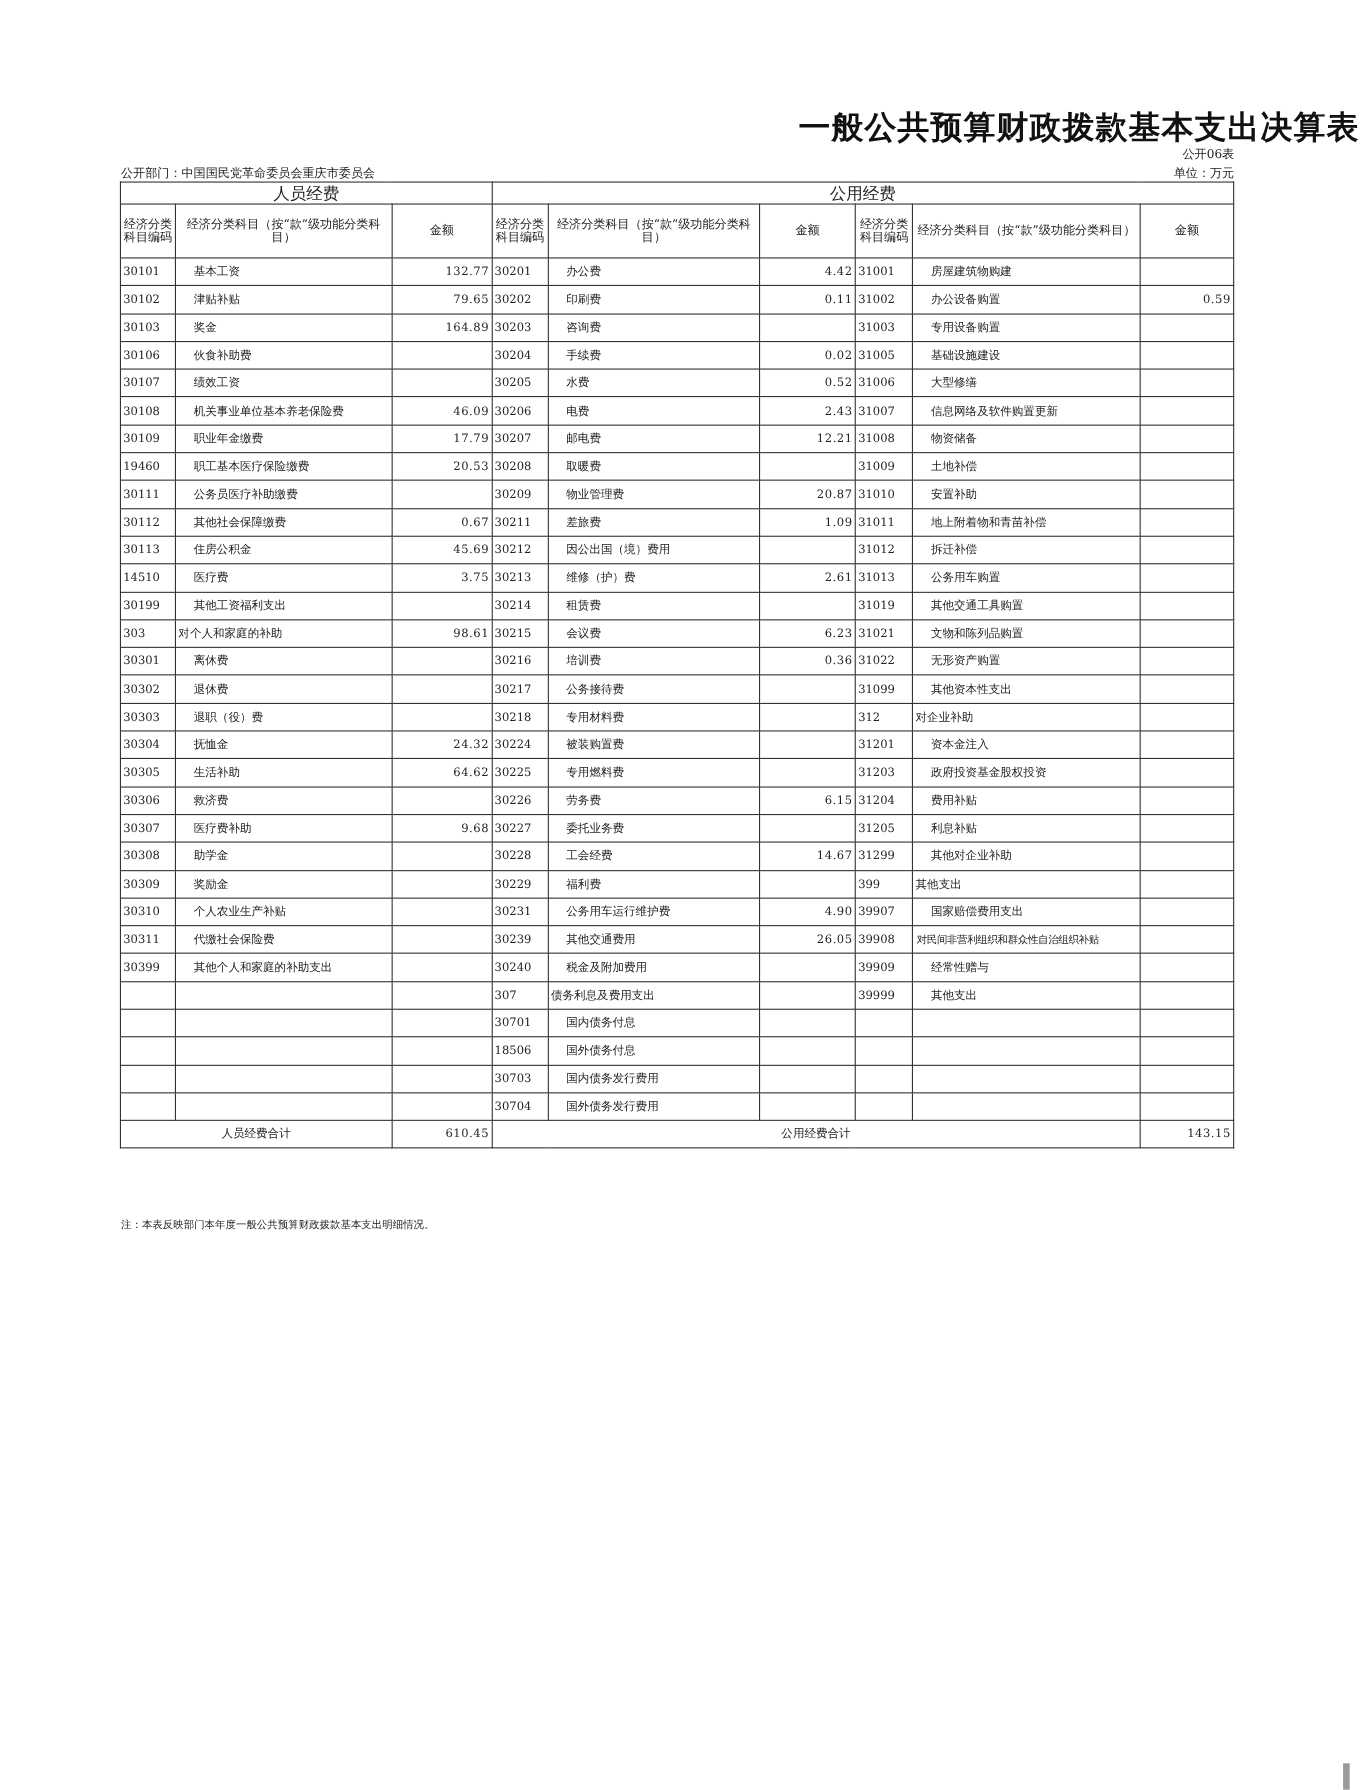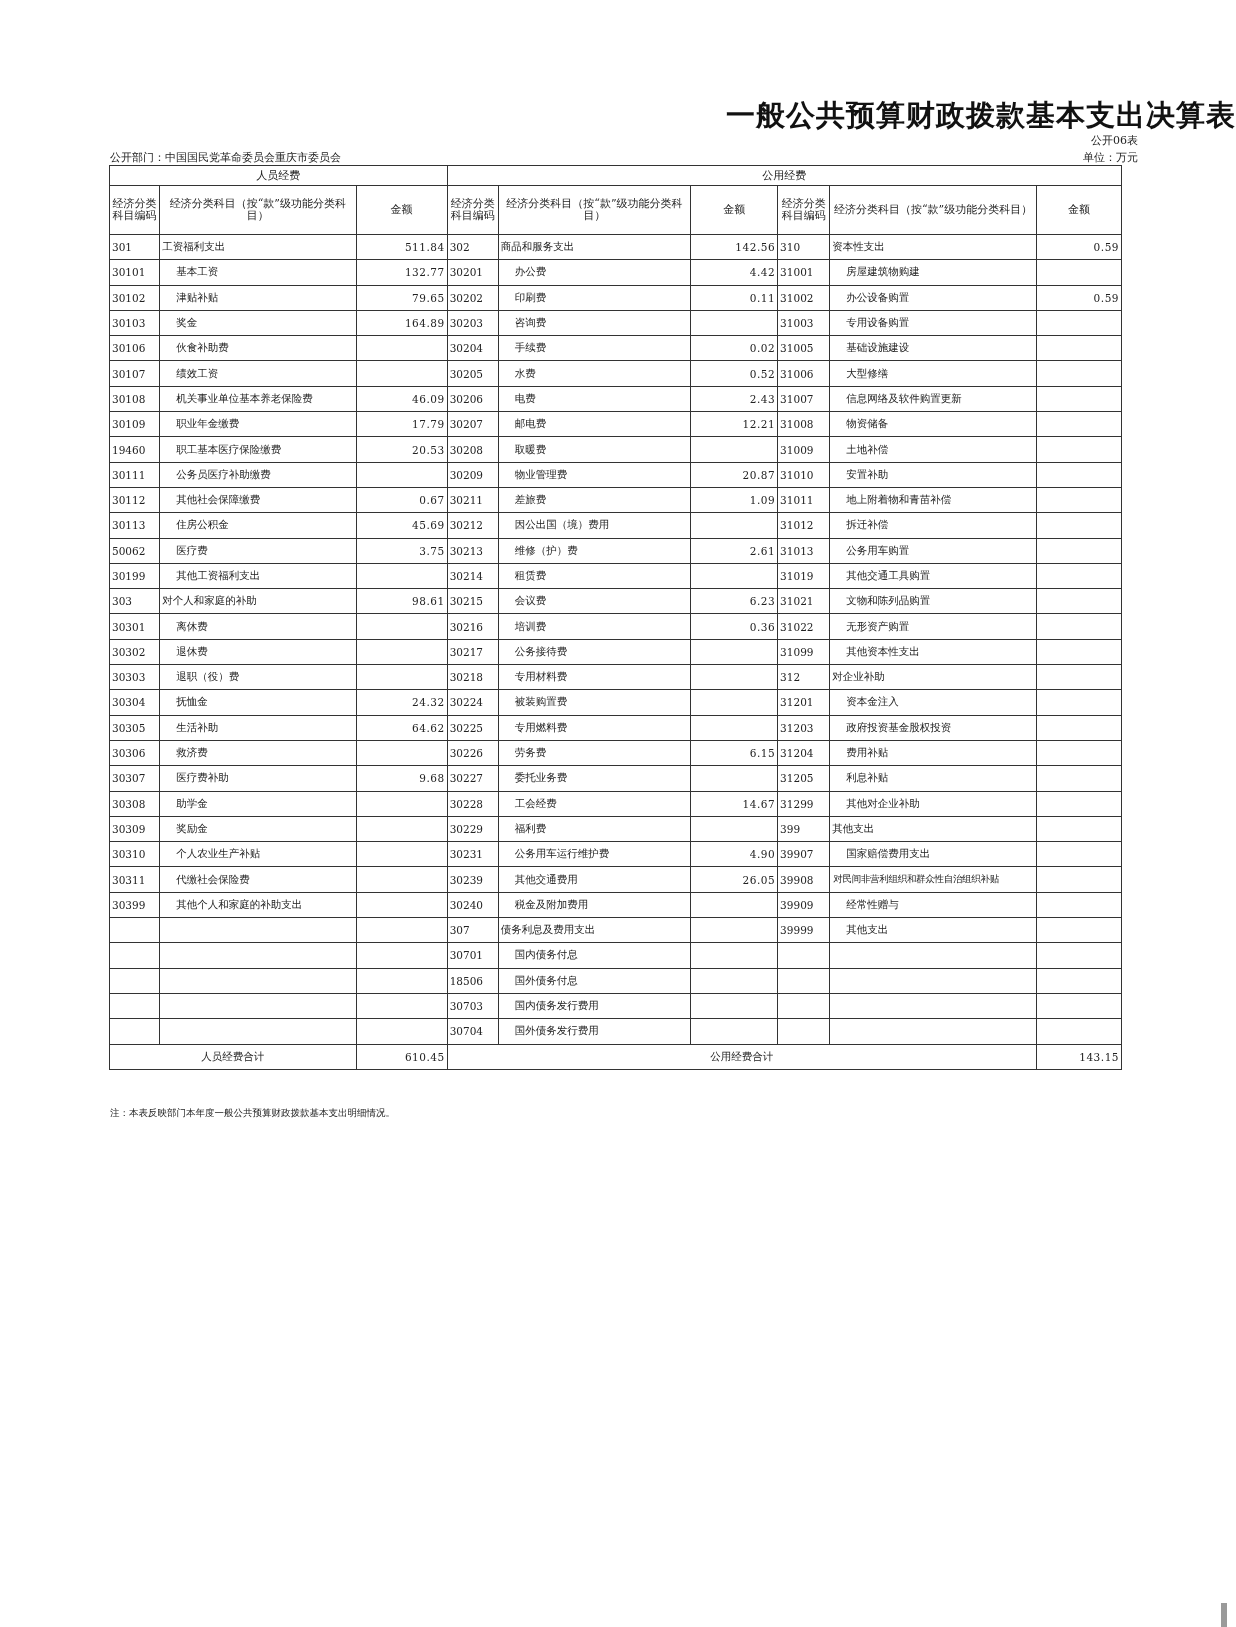--- a/index.html
+++ b/index.html
@@ -6,34 +6,34 @@
   body {
     width: 1236px; height: 1627px; position: relative; overflow: hidden;
     font-family: "DejaVu Serif", "Liberation Serif", serif;
     color: #222;
   }
   .title {
     position: absolute; left: 0; top: 96px; width: 1236px;
     text-align: right; font-size: 29px; font-weight: bold; letter-spacing: 1px;
     font-family: "DejaVu Sans", "Liberation Sans", sans-serif; color: #111;
   }
-  .meta-right { position: absolute; right: 98px; text-align: right; font-size: 11px; }
+  .meta-right { position: absolute; right: 114px; text-align: right; font-size: 11px; }
   .form-no { top: 133px; }
   .unit { top: 150px; }
   .dept { position: absolute; left: 110px; top: 150px; font-size: 11px; }
   table.budget {
     position: absolute; left: 109px; top: 165px; width: 1013px;
     border-collapse: collapse; table-layout: fixed; font-size: 10.5px;
   }
   table.budget td, table.budget th {
     border: 1px solid #333; padding: 0 2px; height: 24.3px;
     overflow: hidden; white-space: nowrap; font-weight: normal;
   }
   table.budget th { text-align: center; line-height: 12px; }
-  tr.group-head th { height: 19px; font-size: 11px; }
+  tr.group-head th { height: 19px; font-size: 15px; }
   tr.col-head th { height: 48px; font-size: 11px; white-space: normal; }
   td.code { text-align: left; padding-left: 1px; }
   td.name { text-align: left; padding-left: 3px; }
   td.name.sub { padding-left: 16px; }
   td.amt { text-align: right; padding-right: 1px; letter-spacing: 0.5px; }
   td.small { font-size: 9.5px; letter-spacing: -0.3px; }
   tr.total td { height: 24px; margin-top: 30px; }
   td.center { text-align: center; }
   .note { position: absolute; left: 110px; top: 1107px; font-size: 9.5px; }
   .scroll-mark {
@@ -72,31 +72,20 @@
       <th>经济分类科目编码</th>
       <th>经济分类科目（按“款”级功能分类科目）</th>
       <th>金额</th>
       <th>经济分类科目编码</th>
       <th>经济分类科目（按“款”级功能分类科目）</th>
       <th>金额</th>
     </tr>
   </thead>
   <tbody id="rows">
       <tr>
-        <td class="code">301</td>
-        <td class="name">工资福利支出</td>
-        <td class="amt">511.84</td>
-        <td class="code">302</td>
-        <td class="name">商品和服务支出</td>
-        <td class="amt">142.56</td>
-        <td class="code">310</td>
-        <td class="name">资本性支出</td>
-        <td class="amt">0.59</td>
-      </tr>
-      <tr>
         <td class="code">30101</td>
         <td class="name sub">基本工资</td>
         <td class="amt">132.77</td>
         <td class="code">30201</td>
         <td class="name sub">办公费</td>
         <td class="amt">4.42</td>
         <td class="code">31001</td>
         <td class="name sub">房屋建筑物购建</td>
         <td class="amt"></td>
       </tr>
@@ -204,21 +193,21 @@
         <td class="name sub">住房公积金</td>
         <td class="amt">45.69</td>
         <td class="code">30212</td>
         <td class="name sub">因公出国（境）费用</td>
         <td class="amt"></td>
         <td class="code">31012</td>
         <td class="name sub">拆迁补偿</td>
         <td class="amt"></td>
       </tr>
       <tr>
-        <td class="code">50062</td>
+        <td class="code">14510</td>
         <td class="name sub">医疗费</td>
         <td class="amt">3.75</td>
         <td class="code">30213</td>
         <td class="name sub">维修（护）费</td>
         <td class="amt">2.61</td>
         <td class="code">31013</td>
         <td class="name sub">公务用车购置</td>
         <td class="amt"></td>
       </tr>
       <tr>

